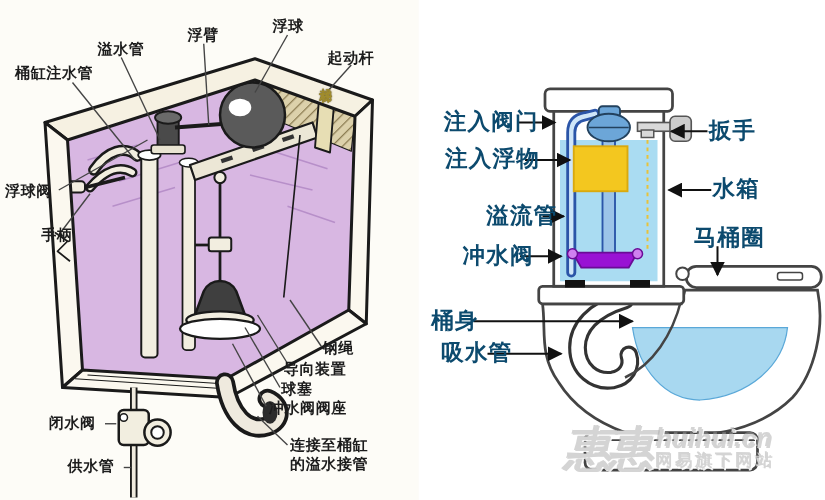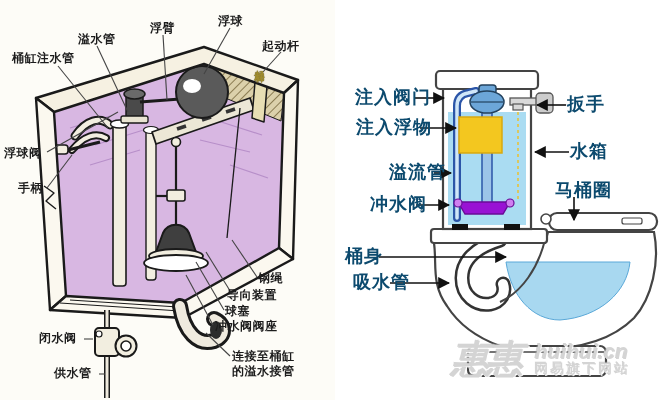--- a/index.html
+++ b/index.html
@@ -11,21 +11,21 @@
   .lbl{
     position:absolute;font-size:12px;font-weight:700;color:#1c1c1c;
     white-space:nowrap;line-height:15px;letter-spacing:.5px;
   }
   .lbl-r{font-size:18px;font-weight:700;color:#0c4a6e;letter-spacing:1px;}
   .lbl-vert{
     position:absolute;writing-mode:vertical-rl;font-size:10px;font-weight:700;
     color:#a08c2e;text-shadow:0 0 1px #4a4322;letter-spacing:1px;
   }
   #watermark{
-    position:absolute;left:452px;top:341px;display:flex;align-items:center;gap:15px;
+    position:absolute;left:452px;top:341px;display:flex;align-items:center;gap:5px;
     color:#d4d4d4;text-shadow:1px 1px 0 rgba(255,255,255,.9),-1px -1px 0 rgba(170,170,170,.5);
     user-select:none;
   }
   #watermark .wm-logo{font-size:37px;font-weight:900;font-style:italic;letter-spacing:-3px;line-height:38px;}
   #watermark .wm-col{display:flex;flex-direction:column;line-height:17px;}
   #watermark .wm-domain{font-size:21px;font-weight:900;font-style:italic;}
   #watermark .wm-tag{font-size:13px;font-weight:700;letter-spacing:3px;}
 </style>
 </head>
 <body>
@@ -230,21 +230,21 @@
       </g>
     </g>
   </svg>
 
   <div class="lbl" style="left:12px;top:51px">桶缸注水管</div>
   <div class="lbl" style="left:78px;top:32px">溢水管</div>
   <div class="lbl" style="left:150px;top:21px">浮臂</div>
   <div class="lbl" style="left:218px;top:14px">浮球</div>
   <div class="lbl" style="left:262px;top:39px">起动杆</div>
   <div class="lbl" style="left:4px;top:146px">浮球阀</div>
-  <div class="lbl" style="left:18px;top:181px">手柄</div>
+  <div class="lbl" style="left:33px;top:181px">手柄</div>
   <div class="lbl" style="left:39px;top:331px">闭水阀</div>
   <div class="lbl" style="left:54px;top:366px">供水管</div>
   <div class="lbl" style="left:258px;top:271px">钢绳</div>
   <div class="lbl" style="left:227px;top:288px">导向装置</div>
   <div class="lbl" style="left:225px;top:304px">球塞</div>
   <div class="lbl" style="left:215px;top:319px">冲水阀阀座</div>
   <div class="lbl" style="left:232px;top:349px">
     <span style="display:block">连接至桶缸</span>
     <span style="display:block">的溢水接管</span>
   </div>

